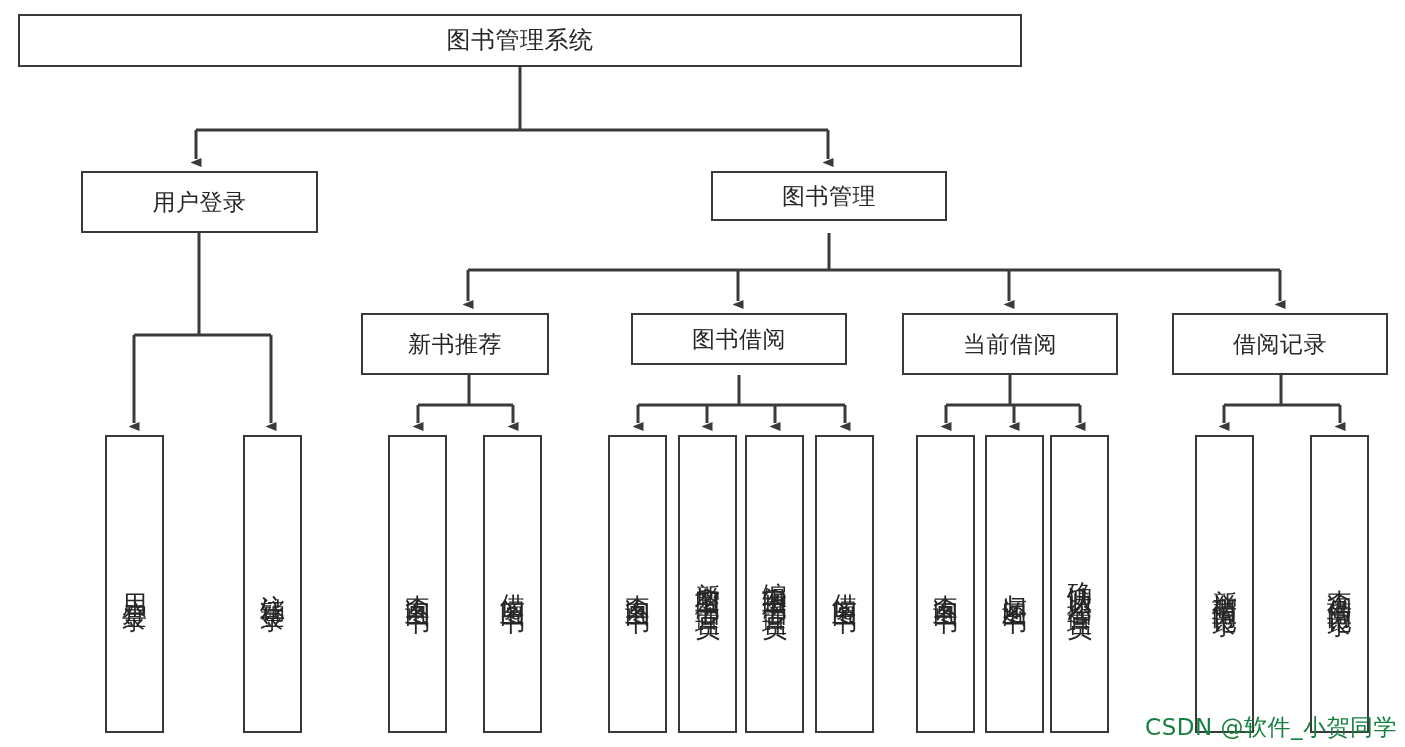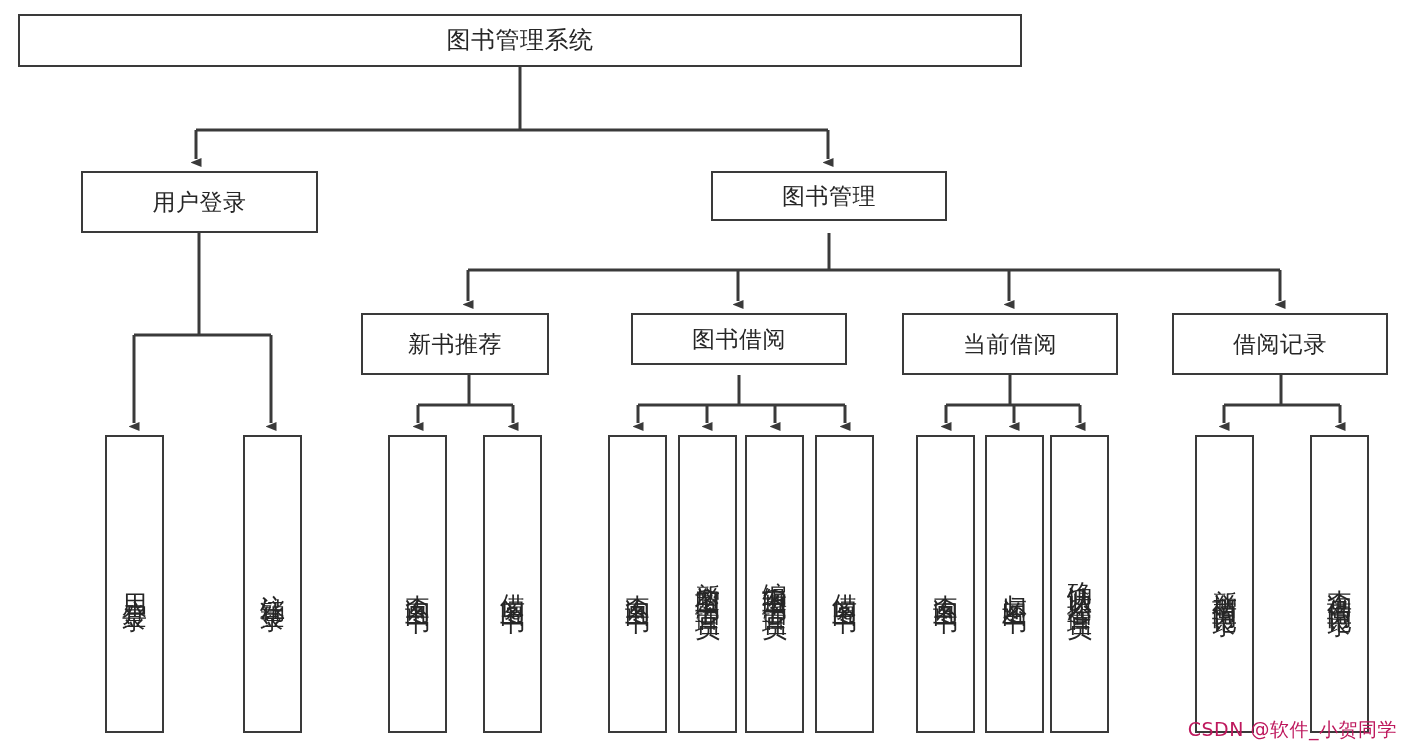--- a/index.html
+++ b/index.html
@@ -57,22 +57,22 @@
     text-orientation: upright;
     font-size: 25px;
     line-height: 1.0;
     letter-spacing: 5px;
     white-space: nowrap;
   }
   #watermark {
     position: absolute;
     right: 8px;
     bottom: 4px;
-    font-size: 19px;
-    color: #be185d;
+    font-size: 23px;
+    color: #15803d;
     letter-spacing: 0.5px;
     white-space: nowrap;
     pointer-events: none;
   }
 </style>
 </head>
 <body>
 
 <div id="canvas">
 

